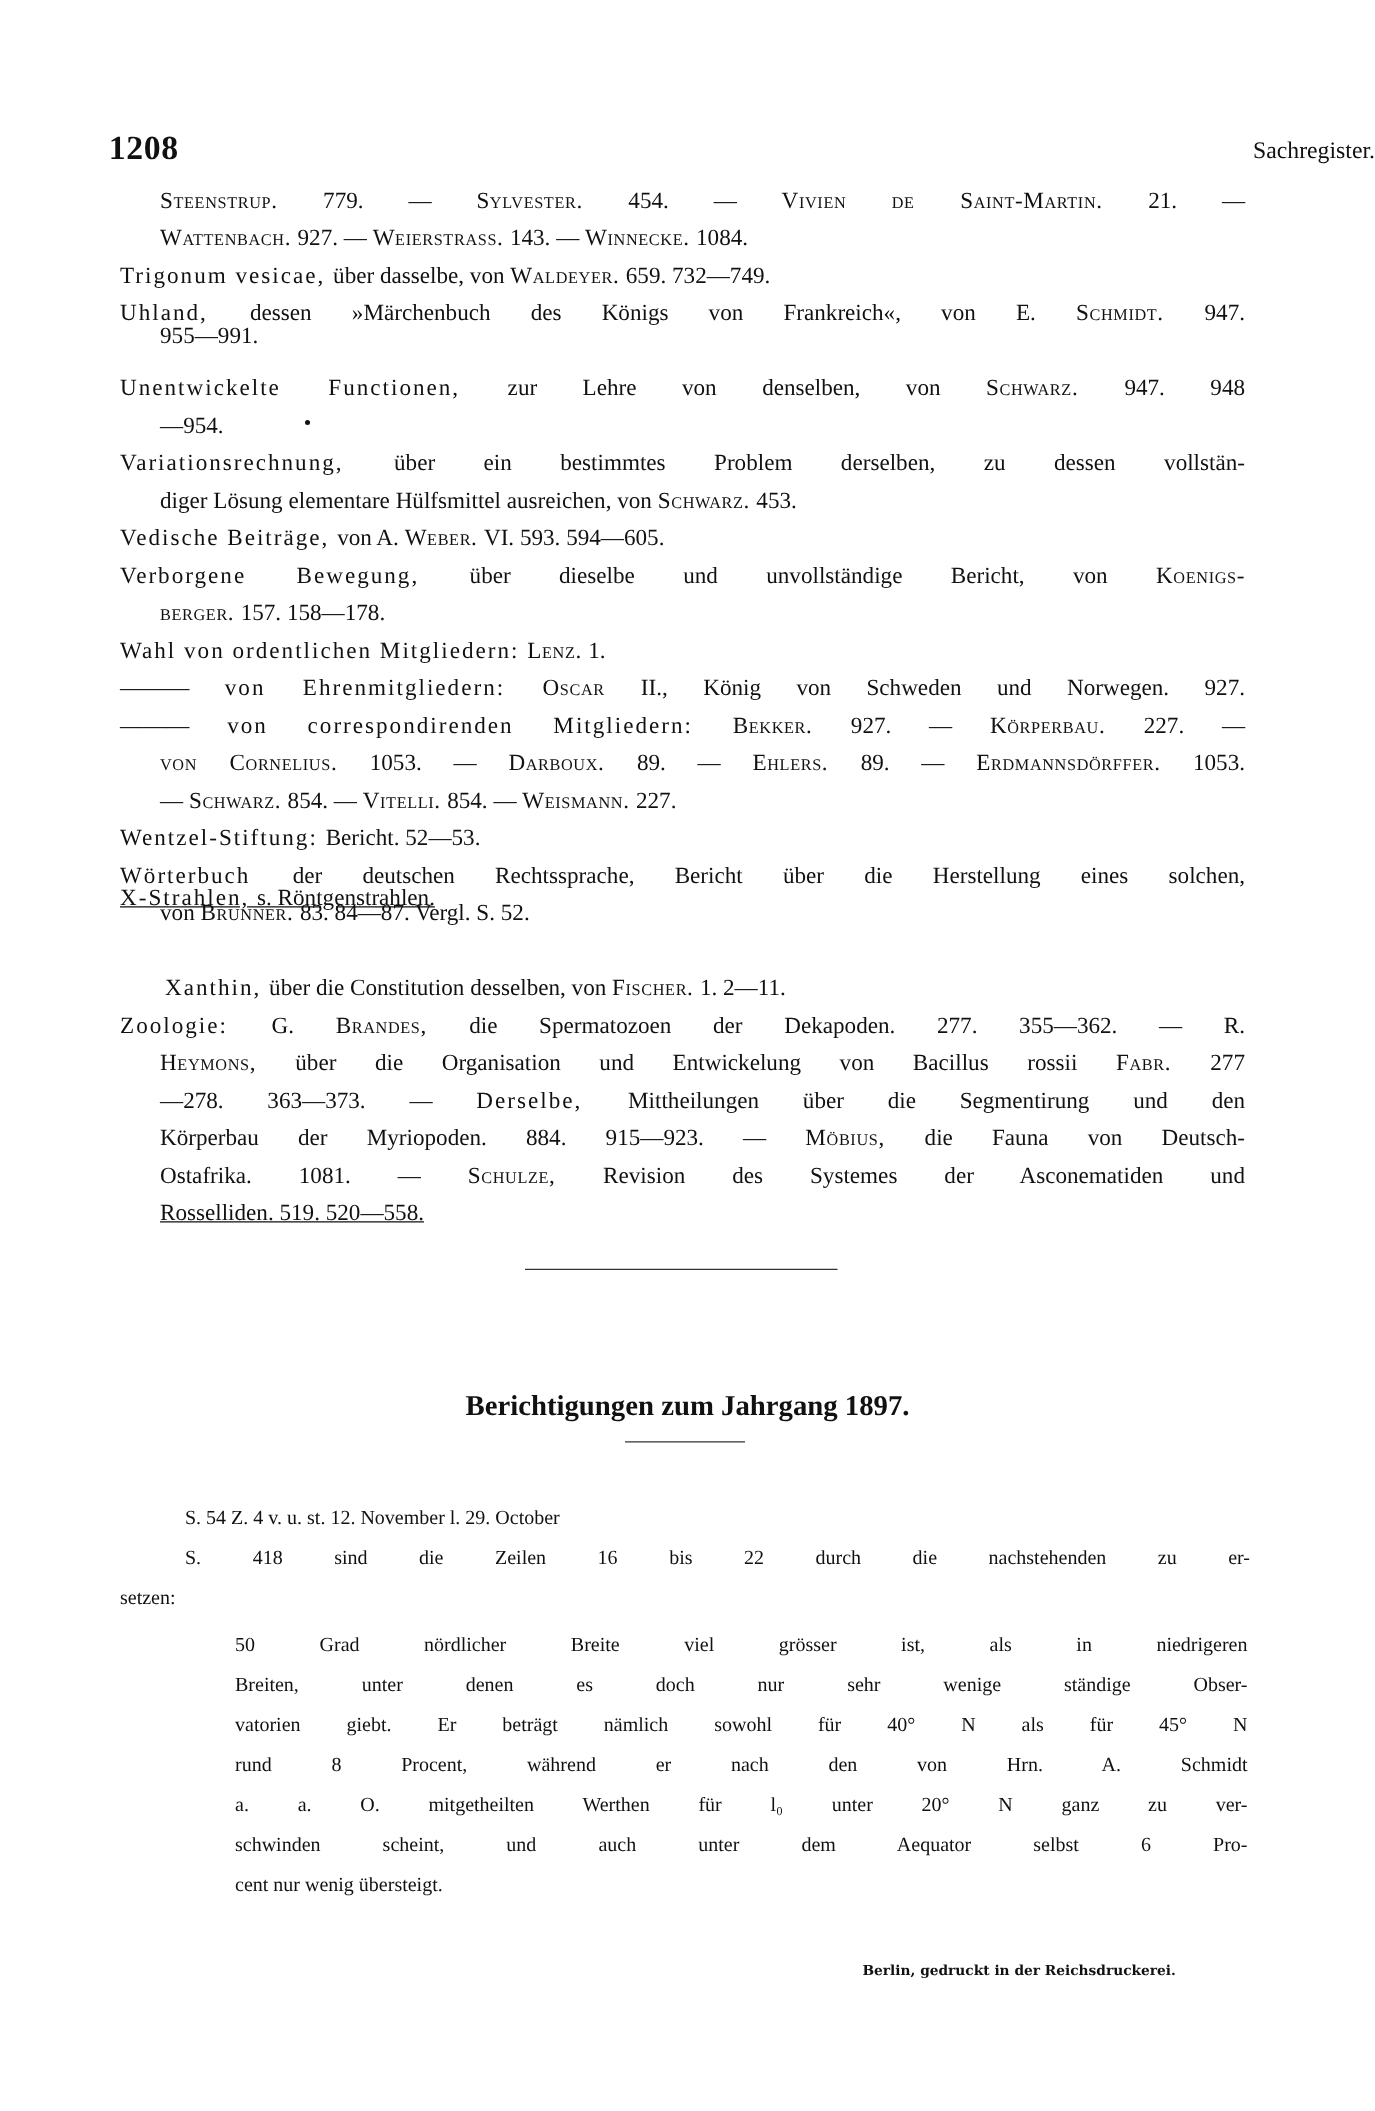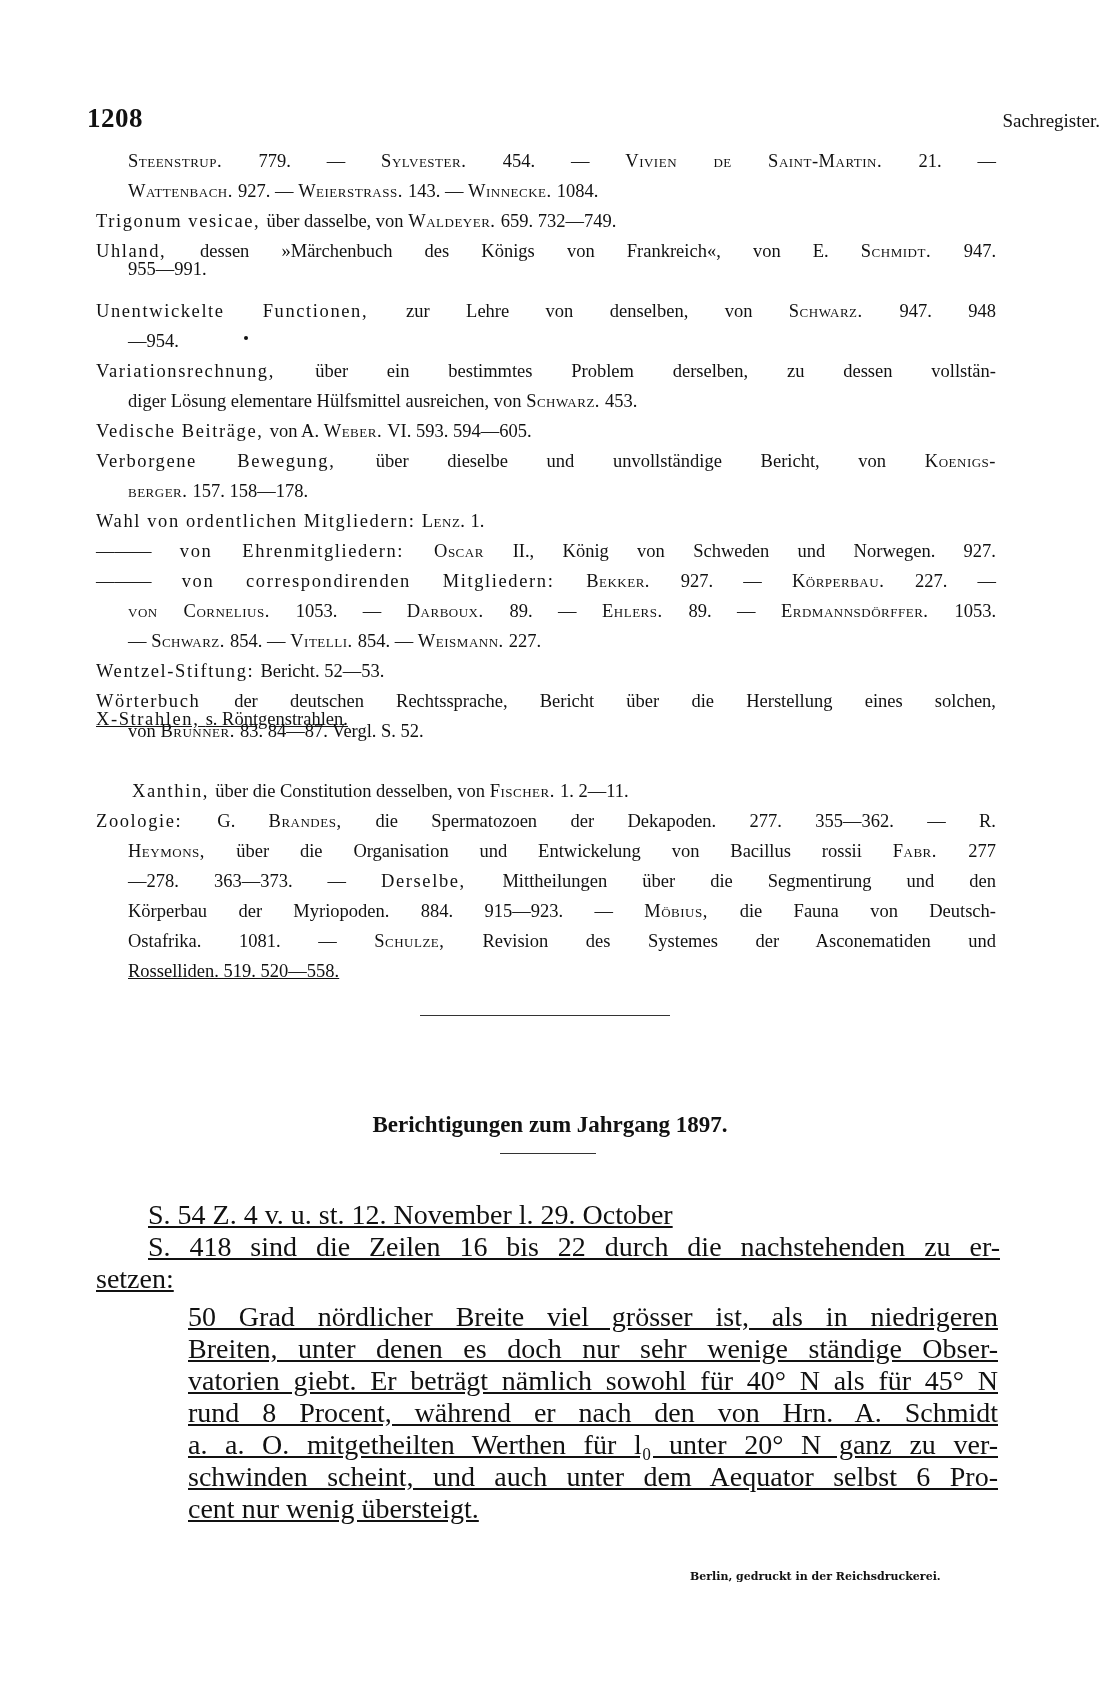--- a/index.html
+++ b/index.html
@@ -11,21 +11,21 @@
     .page-number { position: absolute; left: 87px; top: 103px; font-size: 27px; font-weight: bold; letter-spacing: 0.5px; }
     .running-head { position: absolute; left: 0; width: 100%; top: 110px; text-align: right; font-size: 19px; }
     .line { position: absolute; left: 96px; font-size: 18.5px; white-space: nowrap; line-height: 22px; }
     .line.ind { left: 128px; }
     .sc { font-variant: small-caps; letter-spacing: 0.5px; }
     .sp { letter-spacing: 1.6px; }
     .justify { width: 900px; text-align: justify; text-align-last: justify; }
     .justify.ind { width: 868px; }
     .rule { position: absolute; height: 1px; background: #333; }
     .heading { position: absolute; left: 0; width: 100%; top: 1112px; text-align: center; font-size: 23px; font-weight: bold; }
-    .corr { position: absolute; font-size: 28px; white-space: nowrap; line-height: 30px; text-decoration: underline; }
+    .corr { position: absolute; font-size: 16px; white-space: nowrap; line-height: 30px; }
     .corr-j { width: 810px; text-align: justify; text-align-last: justify; }
     .colophon { position: absolute; left: 690px; top: 1570px; font-size: 11px; font-weight: bold; font-family: "DejaVu Serif", serif; }
     .dot { position: absolute; left: 244px; top: 336px; width: 4px; height: 4px; border-radius: 50%; background: #111; }
   </style>
 </head>
 <body>
 
 <div class="page-number">1208</div>
 <div class="running-head">Sachregister.</div>
 

